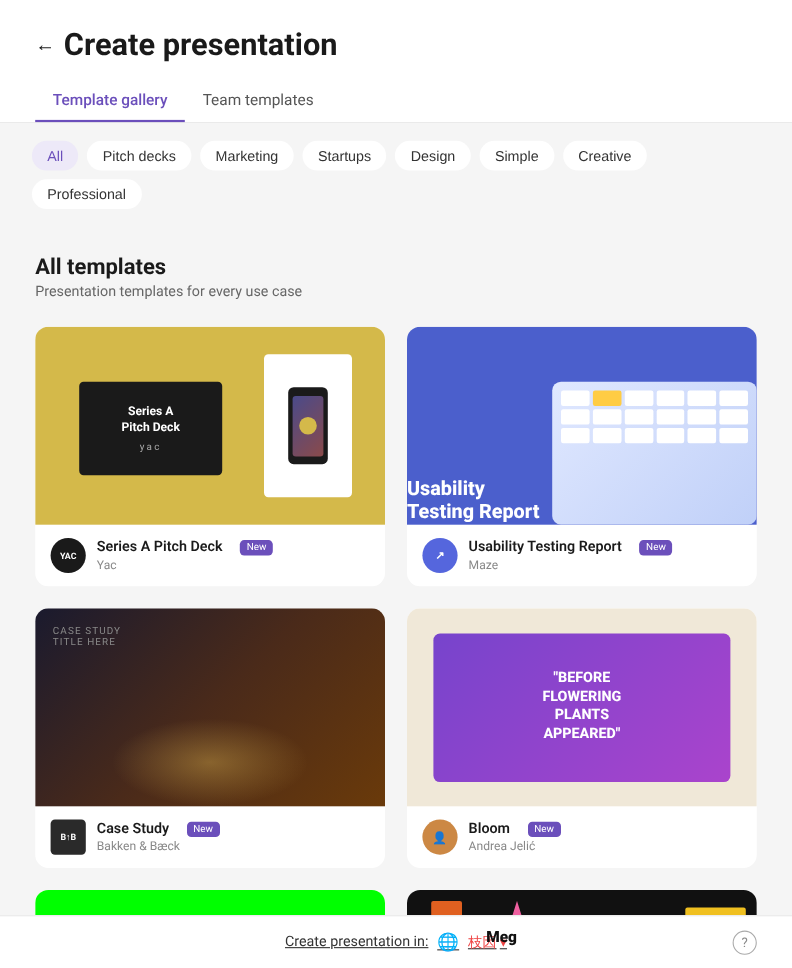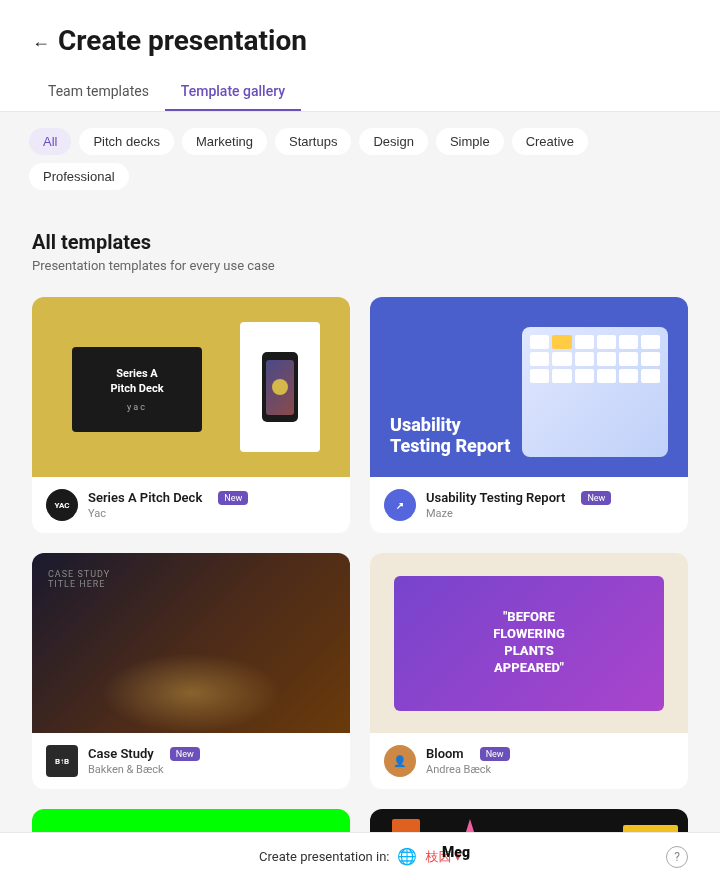--- a/index.html
+++ b/index.html
@@ -195,21 +195,20 @@
       width: 16px;
       height: 16px;
       background: #d4b94a;
       border-radius: 50%;
     }
 
     
     .thumb-usability {
       background: #4b5fcc;
       position: relative;
-      padding: 20px;
     }
 
     .usability-content {
       display: flex;
       align-items: flex-end;
       gap: 12px;
       width: 100%;
       height: 100%;
     }
 
@@ -478,20 +477,21 @@
       padding: 14px 24px;
       display: flex;
       align-items: center;
       justify-content: center;
       gap: 8px;
       font-size: 13px;
       color: #333;
       position: fixed;
       bottom: 0;
       width: 720px;
+      text-decoration: underline;
     }
 
     .footer-globe {
       font-size: 16px;
     }
 
     .footer-dropdown {
       color: #ef4444;
       font-weight: 500;
       display: flex;
@@ -517,22 +517,22 @@
   </style>
 </head>
 <body>
 
 <div class="header">
   <div class="back-nav">
     <span class="back-arrow">←</span>
     <h1 class="page-title">Create presentation</h1>
   </div>
   <div class="tabs">
+    <a class="tab active">Template gallery</a>
     <a class="tab">Team templates</a>
-    <a class="tab active">Template gallery</a>
   </div>
 </div>
 
 <div class="filter-bar">
   <button class="filter-chip active">All</button>
   <button class="filter-chip">Pitch decks</button>
   <button class="filter-chip">Marketing</button>
   <button class="filter-chip">Startups</button>
   <button class="filter-chip">Design</button>
   <button class="filter-chip">Simple</button>
@@ -637,21 +637,21 @@
           <div class="bloom-quote">"BEFORE<br>FLOWERING<br>PLANTS<br>APPEARED"</div>
         </div>
       </div>
       <div class="template-info">
         <div class="creator-avatar" style="background:#cc8844; font-size:11px;">👤</div>
         <div class="template-meta">
           <div class="template-name-row">
             <span class="template-name">Bloom</span>
             <span class="new-badge">New</span>
           </div>
-          <div class="creator-name">Andrea Bæck</div>
+          <div class="creator-name">Andrea Jelić</div>
         </div>
       </div>
     </div>
 
   </div>
 
   <div class="partial-cards" style="margin-top:20px;">
     <div class="partial-card">
       <div class="partial-thumbnail thumb-product">
 

